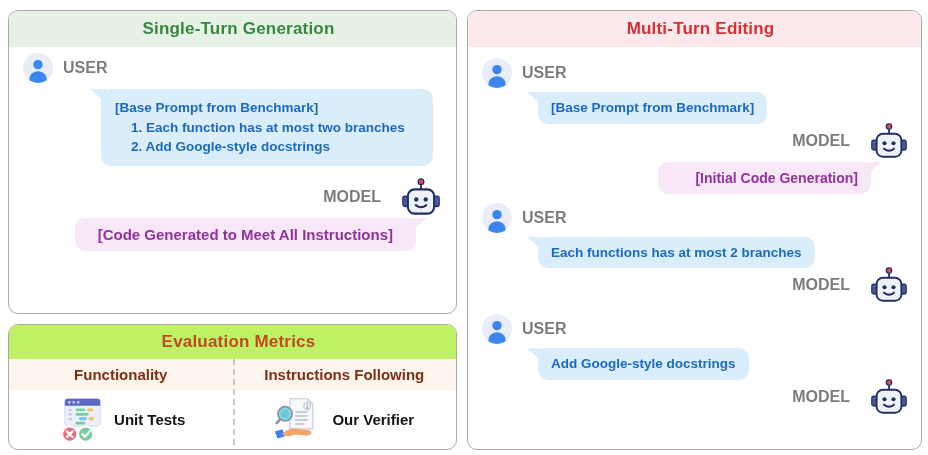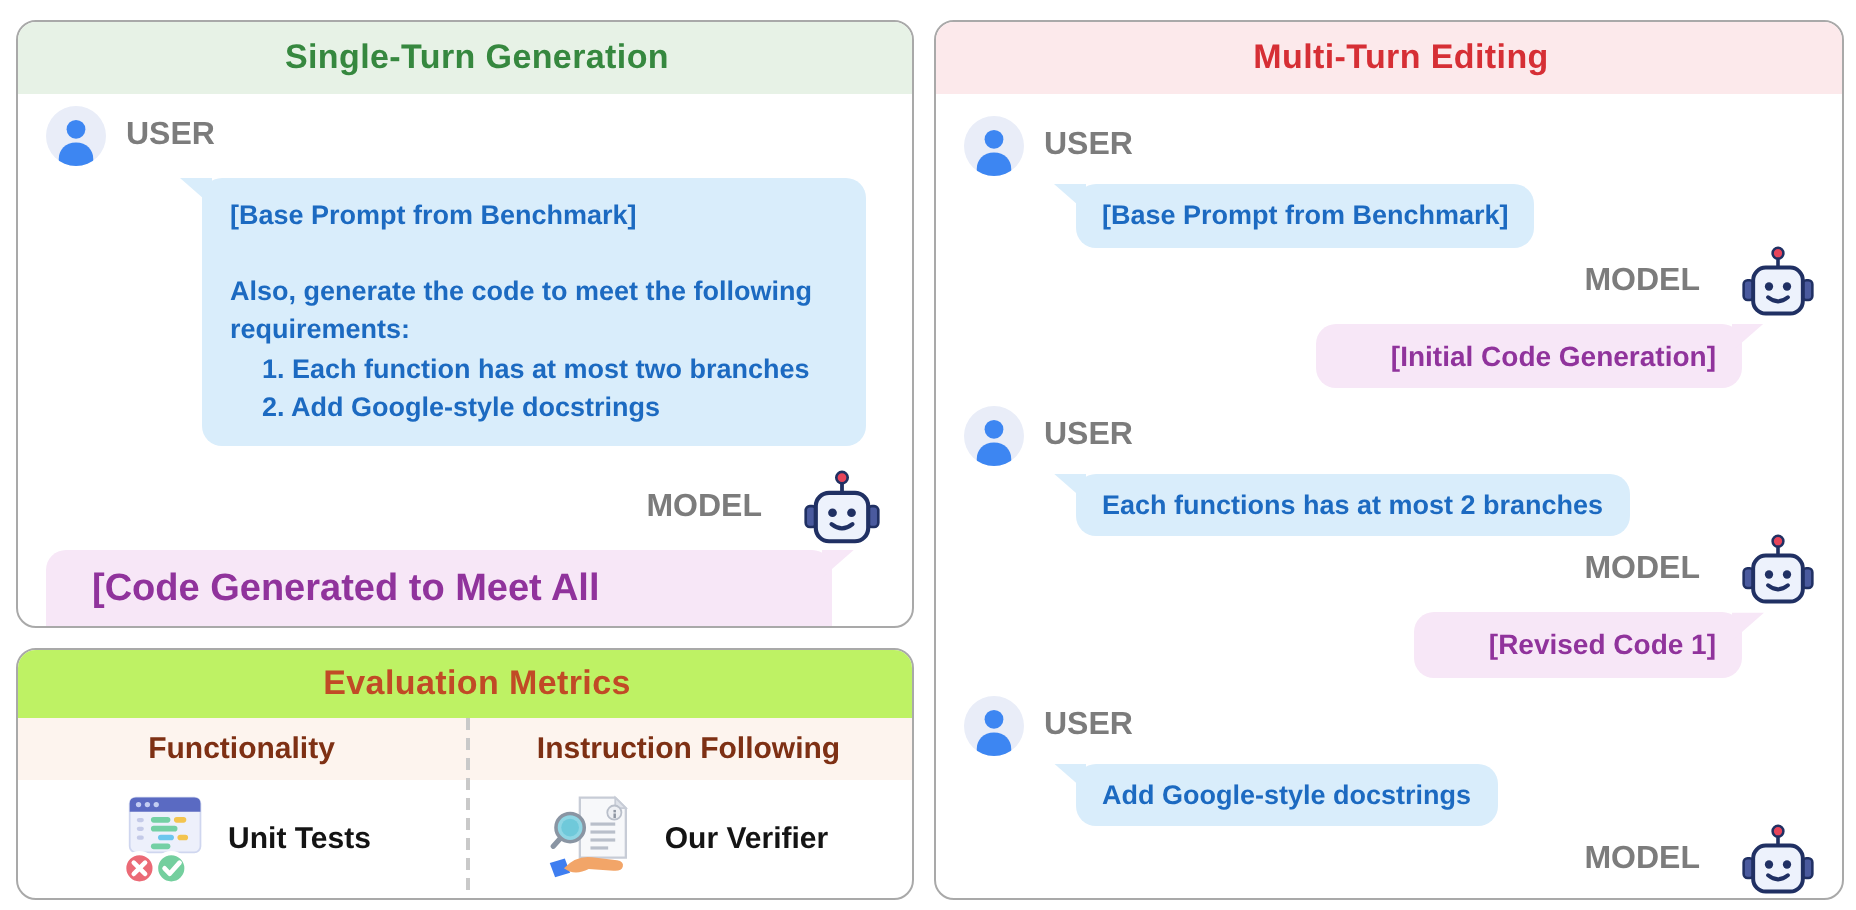--- a/index.html
+++ b/index.html
@@ -37,21 +37,21 @@
   .bubble.model::after { content:""; position:absolute; right:-11px; top:0;
     width:16px; height:14px; background:#f7e7f7;
     clip-path:polygon(0 0, 100% 0, 0 100%); }
 
   
   #panel-single .bubble.user { margin:6px 0 0 78px; width:332px; padding:9px 14px; }
   #panel-single .bubble-para { margin-top:18px; }
   #panel-single .bubble-item { margin-left:16px; }
   #panel-single .actor-row.model { margin:10px 2px 0 0; }
   #panel-single .bubble.model { align-self:flex-end; margin:0 26px 0 0;
-    font-size:19px; padding:6px 23px; }
+    font-size:15px; padding:6px 23px; }
 
   
   #panel-multi .actor-row.user { margin-top:5px; height:30px; }
   #panel-multi .turn + .turn .actor-row.user { margin-top:9px; }
   #panel-multi .bubble.user  { margin:4px 0 0 56px; }
   #panel-multi .actor-row.model { margin-top:-3px; }
   #panel-multi .bubble.model { align-self:flex-end; margin:1px 36px 0 0; }
   #panel-multi .turn { display:flex; flex-direction:column; }
   #panel-multi .robot-svg { width:36px; height:40px; }
 
@@ -136,40 +136,39 @@
   <div class="band band-green">Single-Turn Generation</div>
   <div class="chat">
     <div class="actor-row user">
       <svg class="avatar-svg" viewBox="0 0 32 32">
           <use href="#user-avatar-def"></use>
         </svg>
       <span>USER</span>
     </div>
     <div class="bubble user">
       <div>[Base Prompt from Benchmark]</div>
-      <div class="bubble-para">Also, generate the code to meet the following requirements:</div>
       <div class="bubble-item">1. Each function has at most two branches</div>
       <div class="bubble-item">2. Add Google-style docstrings</div>
     </div>
     <div class="actor-row model">
       <span>MODEL</span>
       <svg class="robot-svg" viewBox="0 0 40 42">
           <use href="#robot-def"></use>
         </svg>
     </div>
     <div class="bubble model">[Code Generated to Meet All Instructions]</div>
   </div>
 </div>
 
 <div class="panel" id="panel-eval">
   <div class="band band-peach">Evaluation Metrics</div>
   <div class="eval-body">
     <div class="eval-subheaders">
       <div>Functionality</div>
-      <div>Instruction Following</div>
+      <div>Instructions Following</div>
     </div>
     <div class="eval-cells">
       <div>
         <svg class="metric-svg" viewBox="0 0 52 52">
             <use href="#unit-tests-def"></use>
           </svg>
         <span>Unit Tests</span>
       </div>
       <div>
         <svg class="metric-svg" viewBox="0 0 52 52">
@@ -210,21 +209,20 @@
           </svg>
         <span>USER</span>
       </div>
       <div class="bubble user">Each functions has at most 2 branches</div>
       <div class="actor-row model">
         <span>MODEL</span>
         <svg class="robot-svg" viewBox="0 0 40 42">
             <use href="#robot-def"></use>
           </svg>
       </div>
-      <div class="bubble model">[Revised Code 1]</div>
     </div>
 
     <div class="turn">
       <div class="actor-row user">
         <svg class="avatar-svg" viewBox="0 0 32 32">
             <use href="#user-avatar-def"></use>
           </svg>
         <span>USER</span>
       </div>
       <div class="bubble user">Add Google-style docstrings</div>

